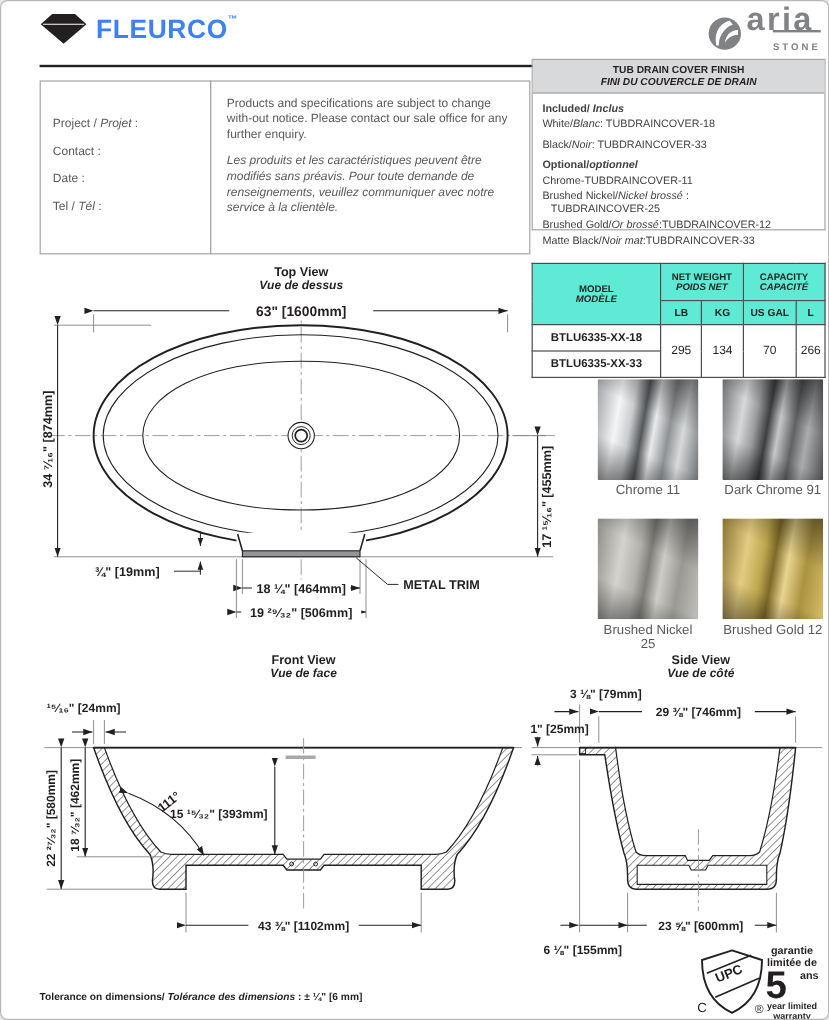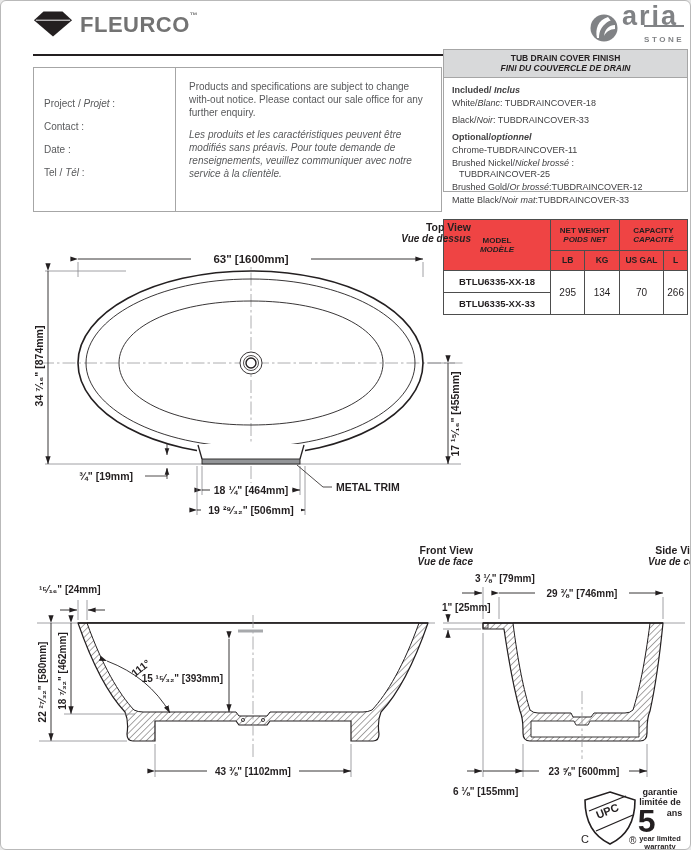--- a/index.html
+++ b/index.html
@@ -2,21 +2,21 @@
 <html><head>
 <meta charset="utf-8">
 <style>
   * { margin:0; padding:0; box-sizing:border-box; }
   body { background:#e8e8e8; font-family:"Liberation Sans", sans-serif; }
   .page { position:relative; width:691px; height:850px; background:#fff; margin:0 auto;
           border:1px solid #b9b9b9; border-radius:6px; overflow:hidden; color:#414042; }
 
   
   .brand { position:absolute; left:32px; top:9px; display:flex; align-items:center; gap:7px; }
-  .brand-name { font-size:22px; font-weight:bold; color:#737373; letter-spacing:.5px; }
+  .brand-name { font-size:22px; font-weight:bold; color:#3b82f6; letter-spacing:.5px; }
   .brand-tm { font-size:8px; vertical-align:14px; font-weight:bold; }
   .aria-logo { position:absolute; right:6px; top:3px; display:flex; align-items:center; gap:2px; }
   .aria-word { position:relative; color:#808285; font-weight:bold; font-size:27px;
                letter-spacing:2px; line-height:24px; }
   .aria-stone { display:block; text-align:right; font-size:8px; letter-spacing:2.5px;
                 border-top:2px solid #808285; margin:-3px 0 0 22px; padding-top:1px; font-weight:bold; }
   .doc-title { position:absolute; left:32px; top:37px; font-size:12.5px; font-weight:bold; color:#231f20; }
   .doc-title .fr { font-style:italic; }
   .title-rule { position:absolute; left:32px; top:53px; width:628px; border-top:2px solid #231f20; }
 
@@ -34,30 +34,30 @@
   .drain-body { padding:7px 8px; font-size:9px; line-height:11px; color:#414042; }
   .drain-body p { margin-bottom:2px; }
   .drain-body .gap { margin-bottom:6px; }
   .drain-body .b { font-weight:bold; }
   .drain-body .i { font-style:italic; }
   .drain-body .indent { display:block; padding-left:7px; }
 
   
   .spec { position:absolute; left:442px; top:218px; width:245px; border-collapse:collapse; }
   .spec th, .spec td { border:1.4px solid #4d4d4d; text-align:center; vertical-align:middle; color:#231f20; }
-  .spec th { background:#ef4444; font-size:8px; line-height:9px; }
+  .spec th { background:#5eead4; font-size:8px; line-height:9px; }
   .spec th .fr { font-style:italic; }
   .spec .h1 { height:31px; }
   .spec .h2 th { height:20px; font-size:8.5px; }
   .spec .mrow td { height:22px; }
   .spec .model { font-weight:bold; font-size:9.5px; width:107px; }
   .spec .val { font-size:10px; font-weight:normal; }
 
   
-  .view-title { position:absolute; text-align:right; font-weight:bold; color:#231f20;
+  .view-title { position:absolute; text-align:center; font-weight:bold; color:#231f20;
                 font-size:10.5px; line-height:12px; }
   .view-title .fr { font-style:italic; font-size:10px; }
 
   svg text { fill:#231f20; font-family:"Liberation Sans", sans-serif; }
   .dim { font-size:10.5px; font-weight:bold; }
   .dim-s { font-size:10px; font-weight:bold; }
 
   
   .finishes { position:absolute; left:497px; top:315px; width:193px;
               display:grid; grid-template-columns:84px 84px; column-gap:20px; row-gap:17px; }
@@ -217,20 +217,38 @@
     <line x1="166" y1="217" x2="166" y2="266" stroke="#808285" stroke-width="0.75"></line>
     <line x1="274" y1="217" x2="274" y2="266" stroke="#808285" stroke-width="0.75"></line>
     <line x1="166" y1="261" x2="274" y2="261" stroke="#231f20" stroke-width="0.9" marker-start="url(#arrA)" marker-end="url(#arrA)"></line>
     <rect x="170" y="254" width="100" height="14" fill="#fff"></rect>
     <text x="220" y="265" text-anchor="middle" class="dim">19 ²⁹⁄₃₂" [506mm]</text>
 
     <polyline points="266,216 292,238 301,238" fill="none" stroke="#231f20" stroke-width="0.8"></polyline>
     <text x="305" y="242" class="dim">METAL TRIM</text>
   </svg>
 
+  <div class="finishes">
+    <div class="tile">
+      <div class="img f-chrome"></div>
+      <div class="lbl">Chrome 11</div>
+    </div>
+    <div class="tile">
+      <div class="img f-darkchrome"></div>
+      <div class="lbl">Dark Chrome 91</div>
+    </div>
+    <div class="tile">
+      <div class="img f-nickel"></div>
+      <div class="lbl">Brushed Nickel 25</div>
+    </div>
+    <div class="tile">
+      <div class="img f-gold"></div>
+      <div class="lbl">Brushed Gold 12</div>
+    </div>
+  </div>
 
   <div class="view-title" style="left:32px; top:543px; width:440px;">
     <div>Front View</div>
     <div class="fr">Vue de face</div>
   </div>
 
   <svg style="position:absolute; left:30px; top:568px;" width="410" height="245" viewBox="0 0 410 245">
     <defs>
       <marker id="arrB" markerWidth="9" markerHeight="7" refX="8.5" refY="3.5" orient="auto">
         <path d="M0,0.6 L8.5,3.5 L0,6.4 Z" fill="#231f20"></path>
@@ -333,20 +351,23 @@
     <line x1="82" y1="202" x2="206" y2="202" stroke="#231f20" stroke-width="0.9" marker-start="url(#arrC)" marker-end="url(#arrC)"></line>
     <rect x="98" y="195" width="90" height="14" fill="#fff"></rect>
     <text x="143" y="206" text-anchor="middle" class="dim-s">23 ⅝" [600mm]</text>
 
     <line x1="42" y1="64" x2="42" y2="208" stroke="#808285" stroke-width="0.75"></line>
     <line x1="26" y1="202" x2="41" y2="202" stroke="#231f20" stroke-width="0.9" marker-end="url(#arrC)"></line>
     <line x1="42" y1="202" x2="82" y2="202" stroke="#231f20" stroke-width="0.9"></line>
     <text x="12" y="226" class="dim-s">6 ⅛" [155mm]</text>
   </svg>
 
+  <div class="tolerance">
+    <span>Tolerance on dimensions/ </span><span class="fr">Tolérance des dimensions</span><span class="val"> : ± ¼" [6 mm]</span>
+  </div>
 
   <svg style="position:absolute; left:580px; top:788px;" width="58" height="58" viewBox="0 0 58 58">
     <path d="M 29,3 L 54,11 C 54,32 46,47 29,55 C 12,47 4,32 4,11 Z" fill="none" stroke="#231f20" stroke-width="1.6"></path>
     <line x1="8" y1="22" x2="45" y2="7" stroke="#231f20" stroke-width="1.3"></line>
     <line x1="15" y1="42" x2="52" y2="26" stroke="#231f20" stroke-width="1.3"></line>
     <text transform="translate(17,30) rotate(-22)" font-size="11" font-weight="bold">UPC</text>
     <text x="0" y="54" font-size="11">C</text>
     <text x="48" y="55" font-size="10">®</text>
   </svg>
 

